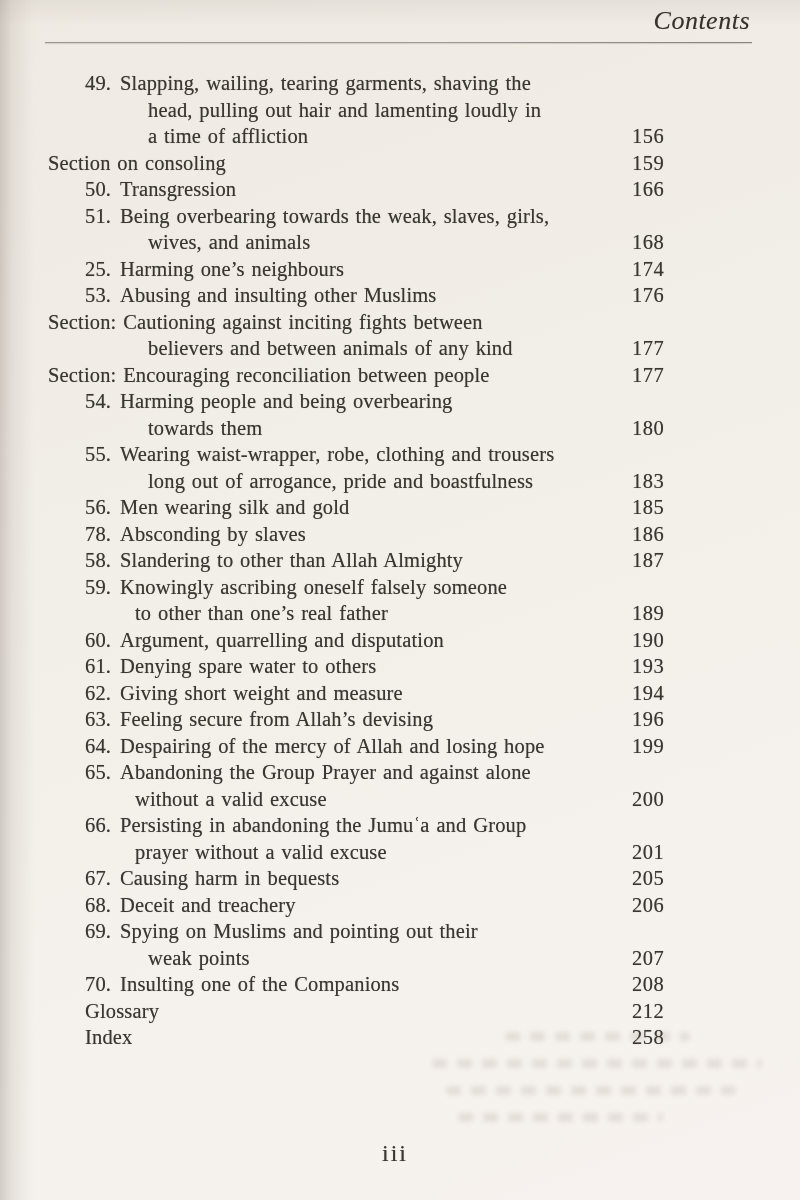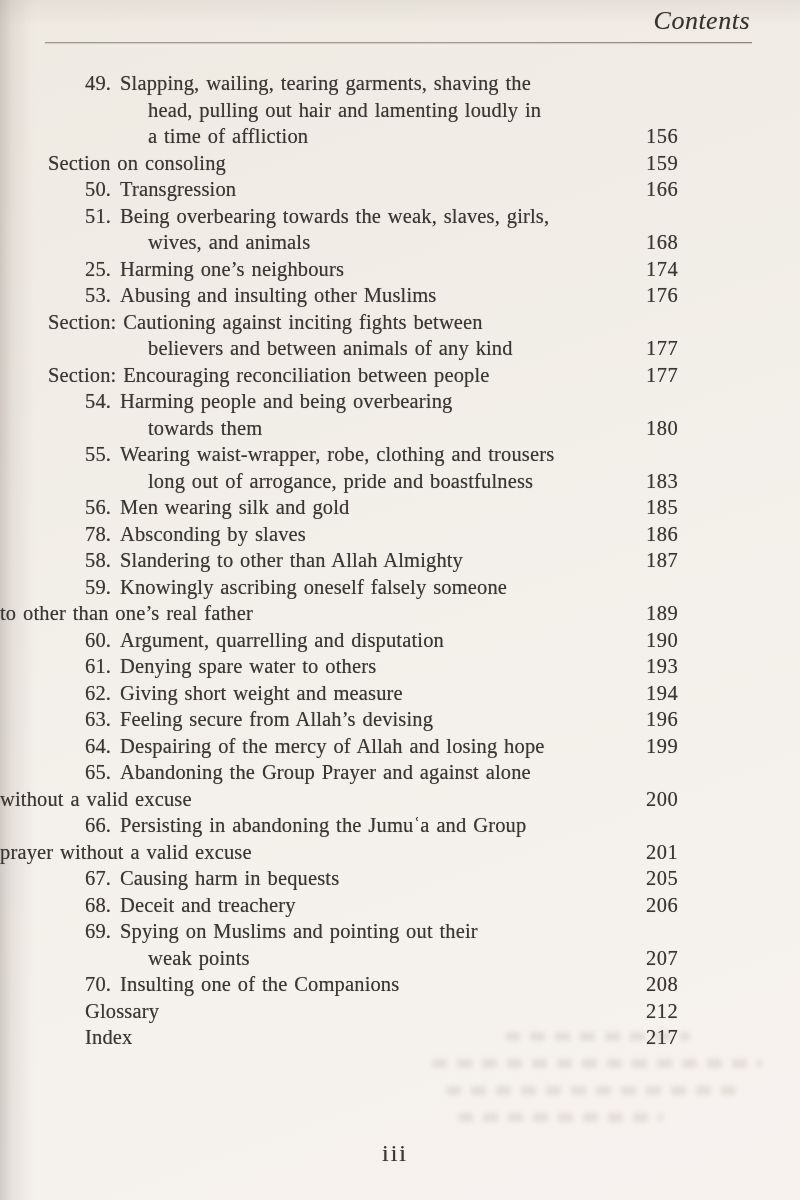--- a/index.html
+++ b/index.html
@@ -57,25 +57,25 @@
     line-height:26.5px;
     letter-spacing:0.15px;
     word-spacing:1.5px;
     white-space:nowrap;
     text-shadow:0 0 0.7px rgba(58,54,50,0.55);
   }
   .line.entry  {padding-left:85px;}
   .line.flush  {padding-left:85px;}
   .line.section{padding-left:48px;}
   .line.cont   {padding-left:148px;}
-  .line.cont2  {}
+  .line.cont2  {padding-left:135px;}
   .line .num{display:inline-block;min-width:35px;}
   .line .pg{
     position:absolute;
-    left:646px;top:0;
+    left:632px;top:0;
     letter-spacing:0.5px;
   }
   .folio{
     position:absolute;
     left:0;top:1140px;width:790px;
     text-align:center;
     font-size:24px;
     letter-spacing:2px;
     color:#3a3632;
     text-shadow:0 0 0.7px rgba(58,54,50,0.55);
@@ -133,21 +133,21 @@
       <div class="line entry"><span class="num">65.</span><span class="txt">Abandoning the Group Prayer and against alone</span></div>
       <div class="line cont2"><span class="txt">without a valid excuse</span><span class="pg">200</span></div>
       <div class="line entry"><span class="num">66.</span><span class="txt">Persisting in abandoning the Jumuʿa and Group</span></div>
       <div class="line cont2"><span class="txt">prayer without a valid excuse</span><span class="pg">201</span></div>
       <div class="line entry"><span class="num">67.</span><span class="txt">Causing harm in bequests</span><span class="pg">205</span></div>
       <div class="line entry"><span class="num">68.</span><span class="txt">Deceit and treachery</span><span class="pg">206</span></div>
       <div class="line entry"><span class="num">69.</span><span class="txt">Spying on Muslims and pointing out their</span></div>
       <div class="line cont"><span class="txt">weak points</span><span class="pg">207</span></div>
       <div class="line entry"><span class="num">70.</span><span class="txt">Insulting one of the Companions</span><span class="pg">208</span></div>
       <div class="line flush"><span class="txt">Glossary</span><span class="pg">212</span></div>
-      <div class="line flush"><span class="txt">Index</span><span class="pg">217</span></div>
+      <div class="line flush"><span class="txt">Index</span><span class="pg">258</span></div>
     </div>
 
   <div class="ghost-line g1"></div>
   <div class="ghost-line g2"></div>
   <div class="ghost-line g3"></div>
   <div class="ghost-line g4"></div>
 
   <div class="folio">iii</div>
 </div>
 

